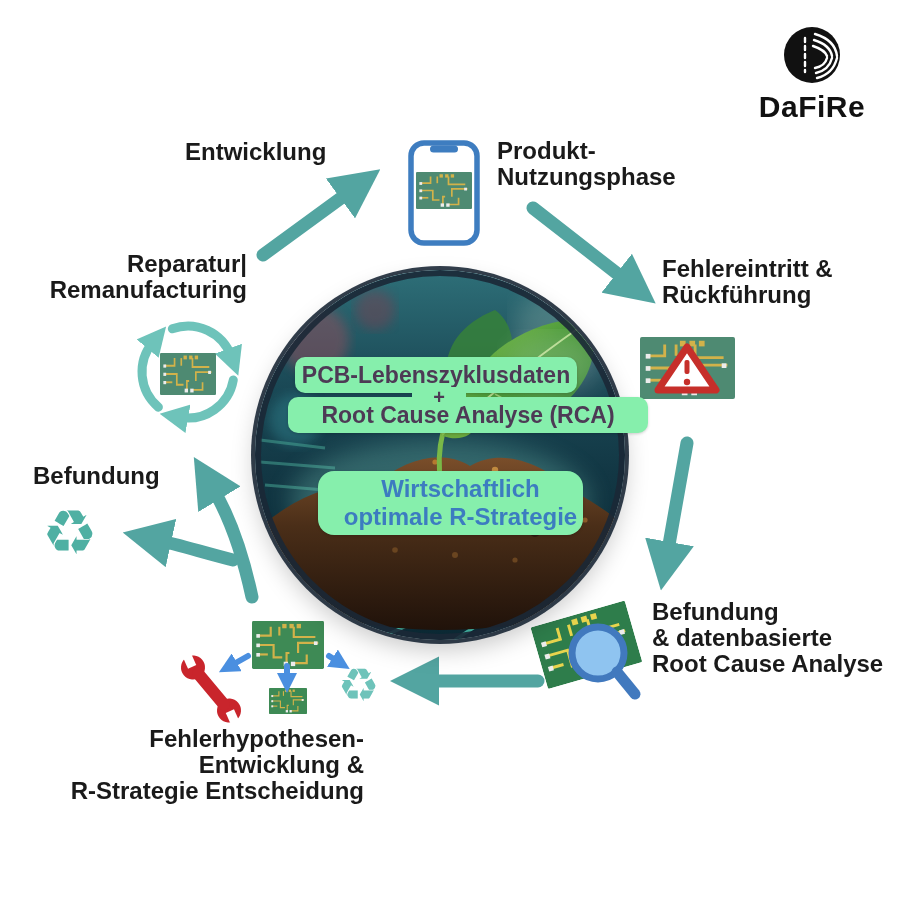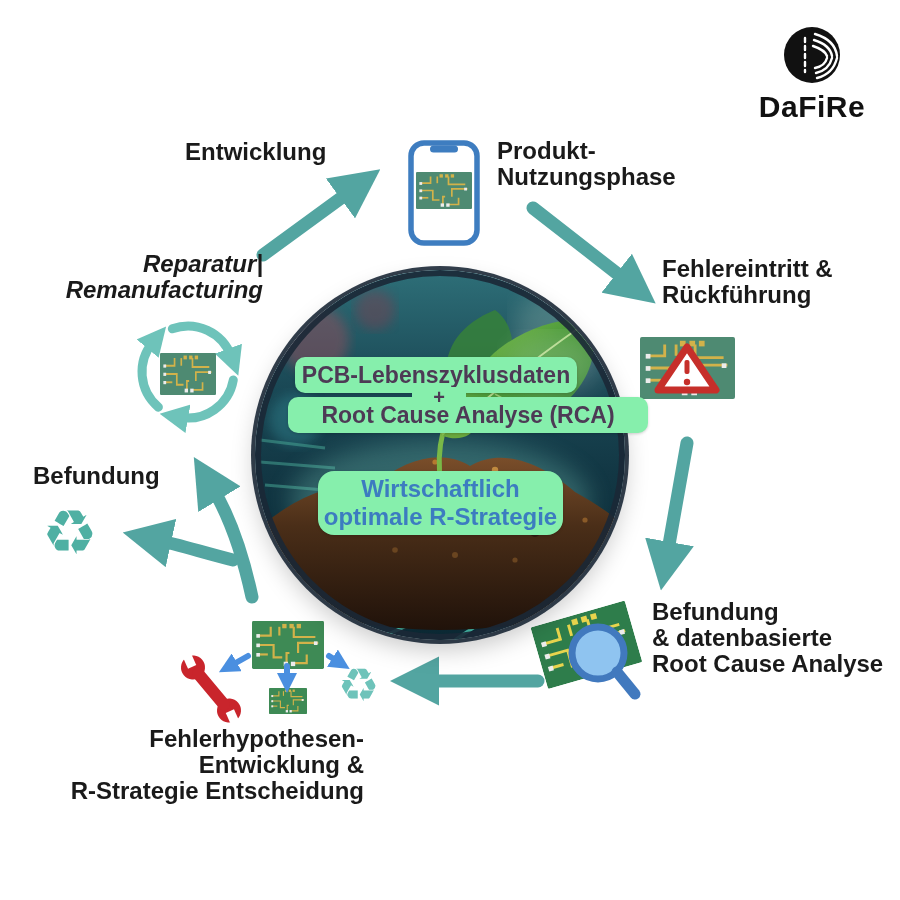--- a/index.html
+++ b/index.html
@@ -25,21 +25,21 @@
   .cbox{position:absolute;z-index:3;background:#86efac;display:flex;align-items:center;
     justify-content:center;font-weight:bold;box-shadow:0 1px 3px rgba(0,0,0,.18);}
   #box-data1{left:295px;top:357px;width:282px;height:36px;border-radius:10px;
     font-size:23px;color:var(--center-text-purple);}
   #box-data2{left:288px;top:397px;width:360px;height:36px;border-radius:10px;
     font-size:23px;color:var(--center-text-purple);}
   #box-plus{left:412px;top:387px;width:54px;height:20px;border-radius:5px;
     font-size:20px;color:var(--center-text-purple);box-shadow:none;}
   #box-strategy{left:318px;top:471px;width:245px;height:64px;border-radius:16px;
     font-size:24px;line-height:1.15;color:var(--center-text-blue);text-align:center;
-    white-space:pre-line;}
+    white-space:pre-line;padding-left:20px;}
   
   .recycle{position:absolute;z-index:2;line-height:1;font-weight:normal;}
   #recycle-main{left:42px;top:502px;font-size:62px;color:var(--recycle-teal);}
   #recycle-small{left:338px;top:662px;font-size:46px;color:var(--icon-teal);}
   
   #logo-block{position:absolute;left:745px;top:26px;width:134px;z-index:3;text-align:center;}
   #logo-text{font-weight:bold;font-size:30px;color:var(--logo-black);margin-top:2px;letter-spacing:.5px;}
   
   .teal-arrow{stroke:var(--arrow-teal);stroke-width:13;fill:none;stroke-linecap:round;}
   .circ-arrow{stroke:var(--icon-teal);stroke-width:9;fill:none;stroke-linecap:round;}
@@ -246,21 +246,21 @@
 Nutzungsphase</div>
   <div class="lbl ml" id="lbl-fehlereintritt" style="left:662px;top:256px;">Fehlereintritt &amp;
 Rückführung</div>
   <div class="lbl ml" id="lbl-befundung" style="left:652px;top:599px;">Befundung
 &amp; datenbasierte
 Root Cause Analyse</div>
   <div class="lbl ml ra" id="lbl-fehlerhypothesen" style="right:536px;top:726px;">Fehlerhypothesen-
 Entwicklung &amp;
 R-Strategie Entscheidung</div>
   <div class="lbl" id="lbl-recycling" style="left:33px;top:463px;">Befundung</div>
-  <div class="lbl ml ra" id="lbl-reparatur" style="right:637px;top:251px;font-style:italic;">Reparatur|
+  <div class="lbl ml ra" id="lbl-reparatur" style="right:653px;top:251px;">Reparatur|
 Remanufacturing</div>
 
   <span class="recycle" id="recycle-main">♻</span>
   <span class="recycle" id="recycle-small">♻</span>
 
   <div id="logo-block">
     <svg width="58" height="58" viewBox="0 0 58 58">
       <circle cx="29" cy="29" r="28" style="fill:var(--logo-black)"></circle>
       <g stroke="#fff" stroke-width="2.4" fill="none" stroke-linecap="round">
         <path d="M22,12 V16 M22,20 V24 M22,28 V32 M22,36 V40 M22,44 V46"></path>

